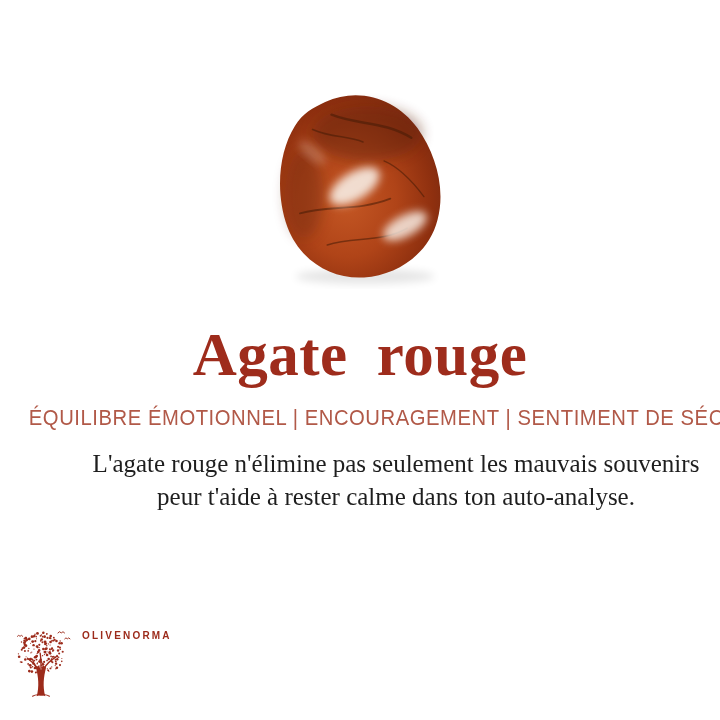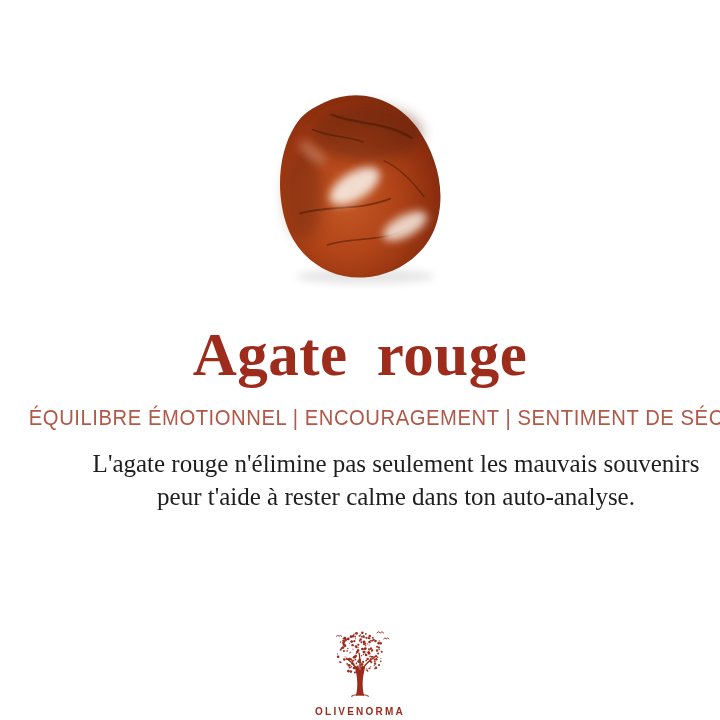--- a/index.html
+++ b/index.html
@@ -36,21 +36,21 @@
     text-align:center;
     font-family:"Liberation Serif",serif;
     font-size:25px;line-height:33px;
     color:var(--body_black,#1e1e1e);
     padding-left:36px;
   }
   .body-text .line{white-space:nowrap;}
   
   .logo{
     position:absolute;left:0;top:610px;width:720px;
-    display:flex;flex-direction:column;align-items:center;
+    display:flex;flex-direction:row;align-items:flex-start;
   }
   .tree{color:var(--logo_red,#9c2b1b);width:82px;height:76px;}
   .tree svg{display:block;width:100%;height:100%;}
   .brand{
     margin-top:3px;
     font-family:"Liberation Sans",sans-serif;
     font-size:10px;font-weight:700;letter-spacing:2.2px;
     color:var(--logo_red,#9c2b1b);
   }
 </style>

